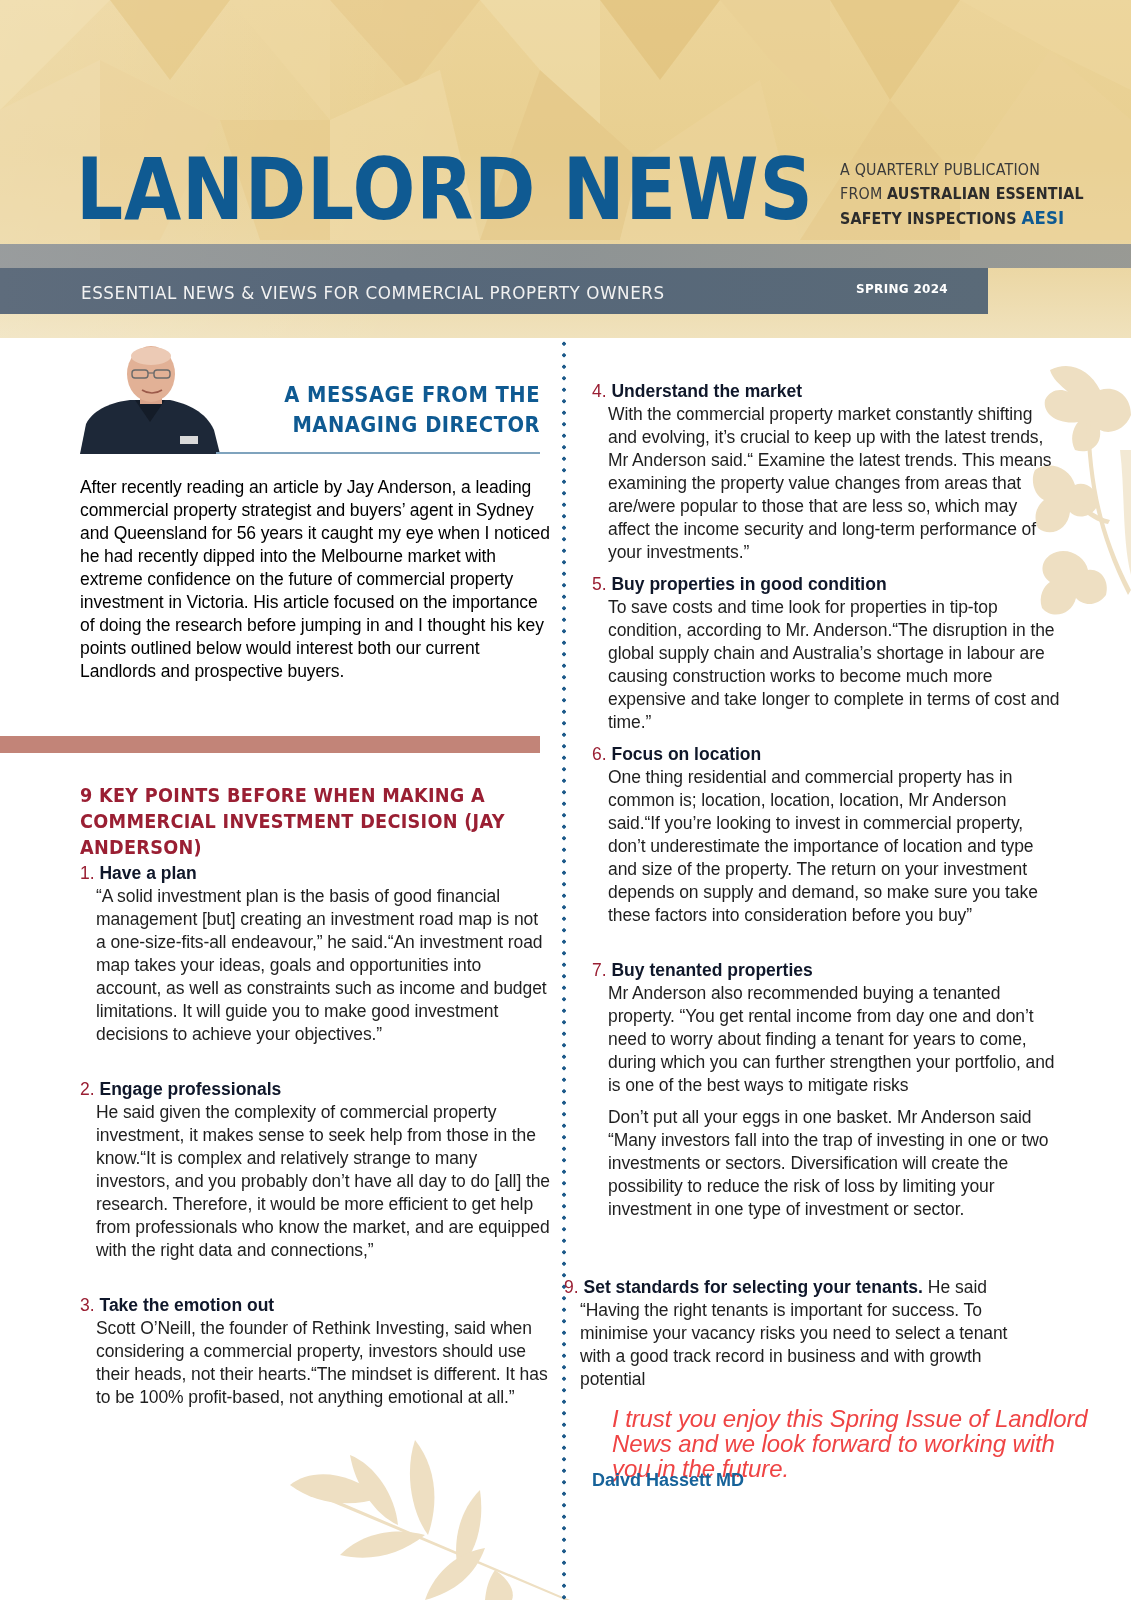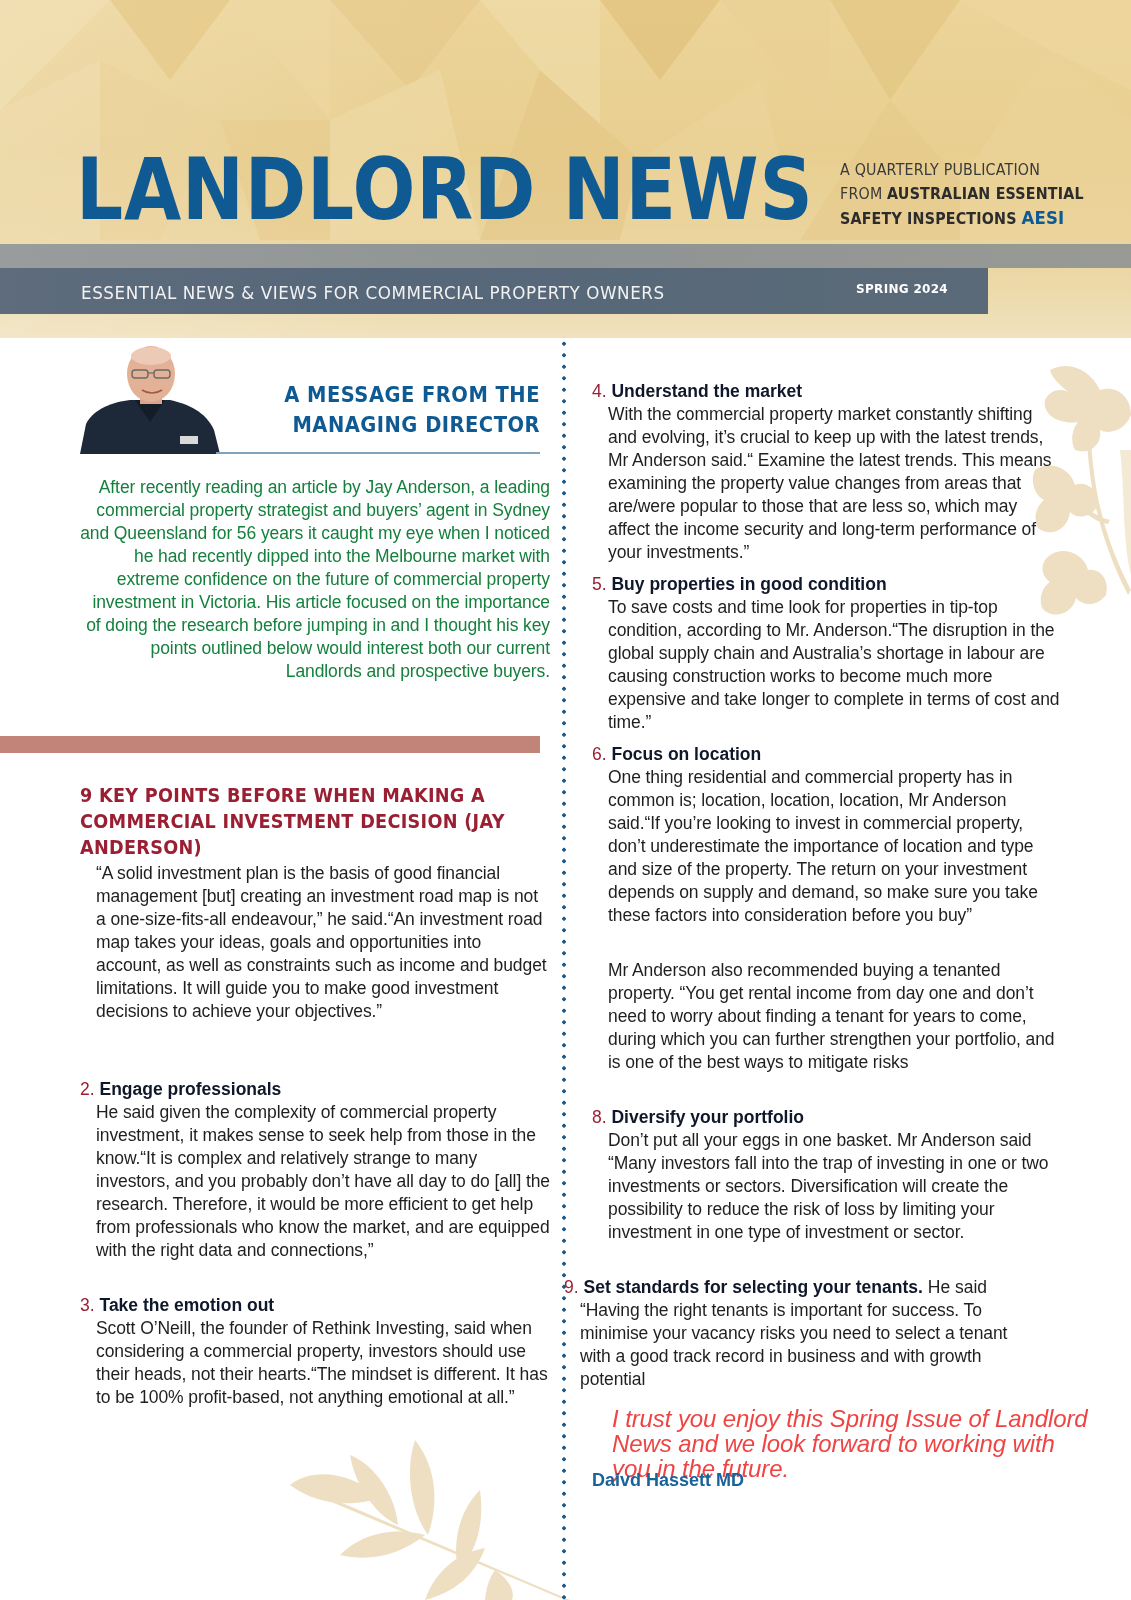--- a/index.html
+++ b/index.html
@@ -65,21 +65,21 @@
   .md-heading {
     position: absolute; left: 240px; top: 380px; width: 300px; text-align: right;
     font-family: "DejaVu Sans", sans-serif; font-weight: bold; font-size: 21px;
     line-height: 30px; color: #0f5a92; letter-spacing: 0.5px;
     transform: scaleX(0.93); transform-origin: right top;
   }
   .md-rule { position: absolute; left: 216px; top: 452px; width: 324px; height: 2px; background: #7fa3bd; }
 
   .intro {
     position: absolute; left: 80px; top: 476px; width: 470px;
-    font-size: 17.5px; line-height: 23px; color: #15803d; letter-spacing: -0.1px; text-align: right;
+    font-size: 17.5px; line-height: 23px; color: #000000; letter-spacing: -0.1px;
   }
   .rose-bar { position: absolute; left: 0; top: 736px; width: 540px; height: 17px; background: #c28478; }
 
   .kp-heading {
     position: absolute; left: 80px; top: 782px; width: 460px;
     font-family: "DejaVu Sans", sans-serif; font-size: 19px; line-height: 26px;
     color: #9a1f33; letter-spacing: 0.3px;
     transform: scaleX(0.93); transform-origin: left top;
   }
 
@@ -183,20 +183,21 @@
 </div>
 <div class="md-rule"></div>
 
 <p class="intro">After recently reading an article by Jay Anderson, a leading commercial property strategist and buyers’ agent in Sydney and Queensland for 56 years it caught my eye when I noticed he had recently dipped into the Melbourne market with extreme confidence on the future of commercial property investment in Victoria.  His article focused on the importance of doing the research before jumping in and I thought his key points outlined below would interest both our current Landlords and prospective buyers.</p>
 
 <div class="rose-bar"></div>
 
 <h2 class="kp-heading">9 KEY POINTS BEFORE WHEN MAKING A COMMERCIAL INVESTMENT DECISION (JAY ANDERSON)</h2>
 
 <div class="point" style="left:80px; top:862px; width:470px;">
+  <div class="hd"><span class="num">1.</span> <span class="ptitle">Have a plan</span></div>
   <div class="body">“A solid investment plan is the basis of good financial management [but] creating an investment road map is not a one-size-fits-all endeavour,” he said.“An investment road map takes your ideas, goals and opportunities into account, as well as constraints such as income and budget limitations. It will guide you to make good investment decisions to achieve your objectives.”</div>
 </div>
 
 <div class="point" style="left:80px; top:1078px; width:470px;">
   <div class="hd"><span class="num">2.</span> <span class="ptitle">Engage professionals</span></div>
   <div class="body">He said given the complexity of commercial property investment, it makes sense to seek help from those in the know.“It is complex and relatively strange to many investors, and you probably don’t have all day to do [all] the research. Therefore, it would be more efficient to get help from professionals who know the market, and are equipped with the right data and connections,”</div>
 </div>
 
 <div class="point" style="left:80px; top:1294px; width:470px;">
   <div class="hd"><span class="num">3.</span> <span class="ptitle">Take the emotion out</span></div>
@@ -212,25 +213,25 @@
   <div class="hd"><span class="num">5.</span> <span class="ptitle">Buy properties in good condition</span></div>
   <div class="body">To save costs and time look for properties in tip-top condition, according to Mr. Anderson.“The disruption in the global supply chain and Australia’s shortage in labour are causing construction works to become much more expensive and take longer to complete in terms of cost and time.”</div>
 </div>
 
 <div class="point" style="left:592px; top:743px; width:470px;">
   <div class="hd"><span class="num">6.</span> <span class="ptitle">Focus on location</span></div>
   <div class="body">One thing residential and commercial property has in common is; location, location, location, Mr Anderson said.“If you’re looking to invest in commercial property, don’t underestimate the importance of location and type and size of the property. The return on your investment depends on supply and demand, so make sure you take these factors into consideration before you buy”</div>
 </div>
 
 <div class="point" style="left:592px; top:959px; width:470px;">
+  <div class="hd"><span class="num">7.</span> <span class="ptitle">Buy tenanted properties</span></div>
   <div class="body">Mr Anderson also recommended buying a tenanted property. “You get rental income from day one and don’t need to worry about finding a tenant for years to come, during which you can further strengthen your portfolio, and is one of the best ways to mitigate risks</div>
 </div>
 
 <div class="point" style="left:592px; top:1106px; width:470px;">
-  <div class="hd"><span class="num">8.</span> <span class="ptitle">Diversify your portfolio</span></div>
   <div class="body">Don’t put all your eggs in one basket. Mr Anderson said “Many investors fall into the trap of investing in one or two investments or sectors. Diversification will create the possibility to reduce the risk of loss by limiting your investment in one type of investment or sector.</div>
 </div>
 
 <div class="point" style="left:564px; top:1276px; width:470px;">
   <div class="hd"><span class="num">9.</span> <span class="ptitle">Set standards for selecting your tenants.</span><span class="inline-tail"> He said</span></div>
   <div class="body">“Having the right tenants is important for success. To minimise your vacancy risks you need to select a tenant with a good track record in business and with growth potential</div>
 </div>
 
 <p class="closing">I trust you enjoy this Spring Issue of Landlord News and we look forward to working with you in the future.</p>
 <div class="signature">Daivd Hassett MD</div>

